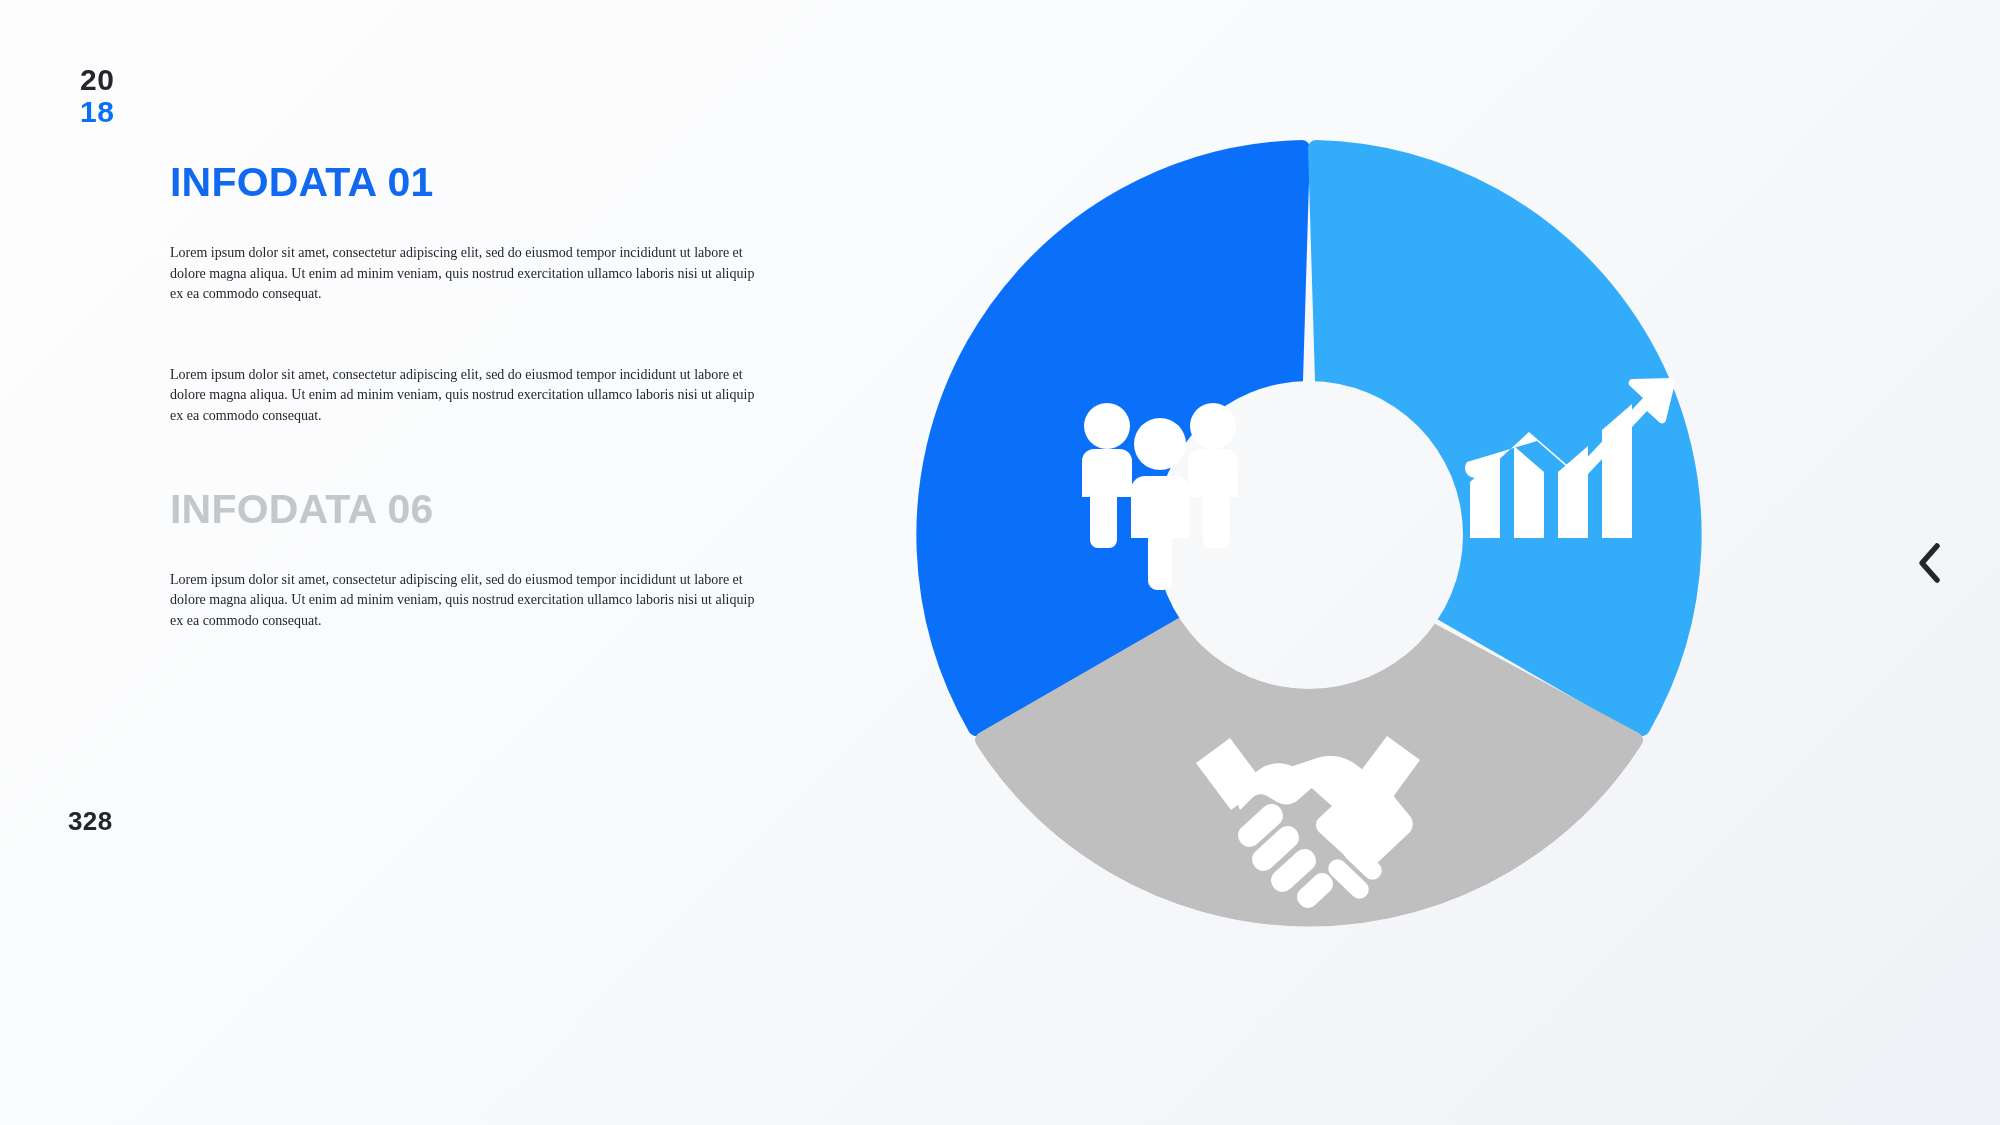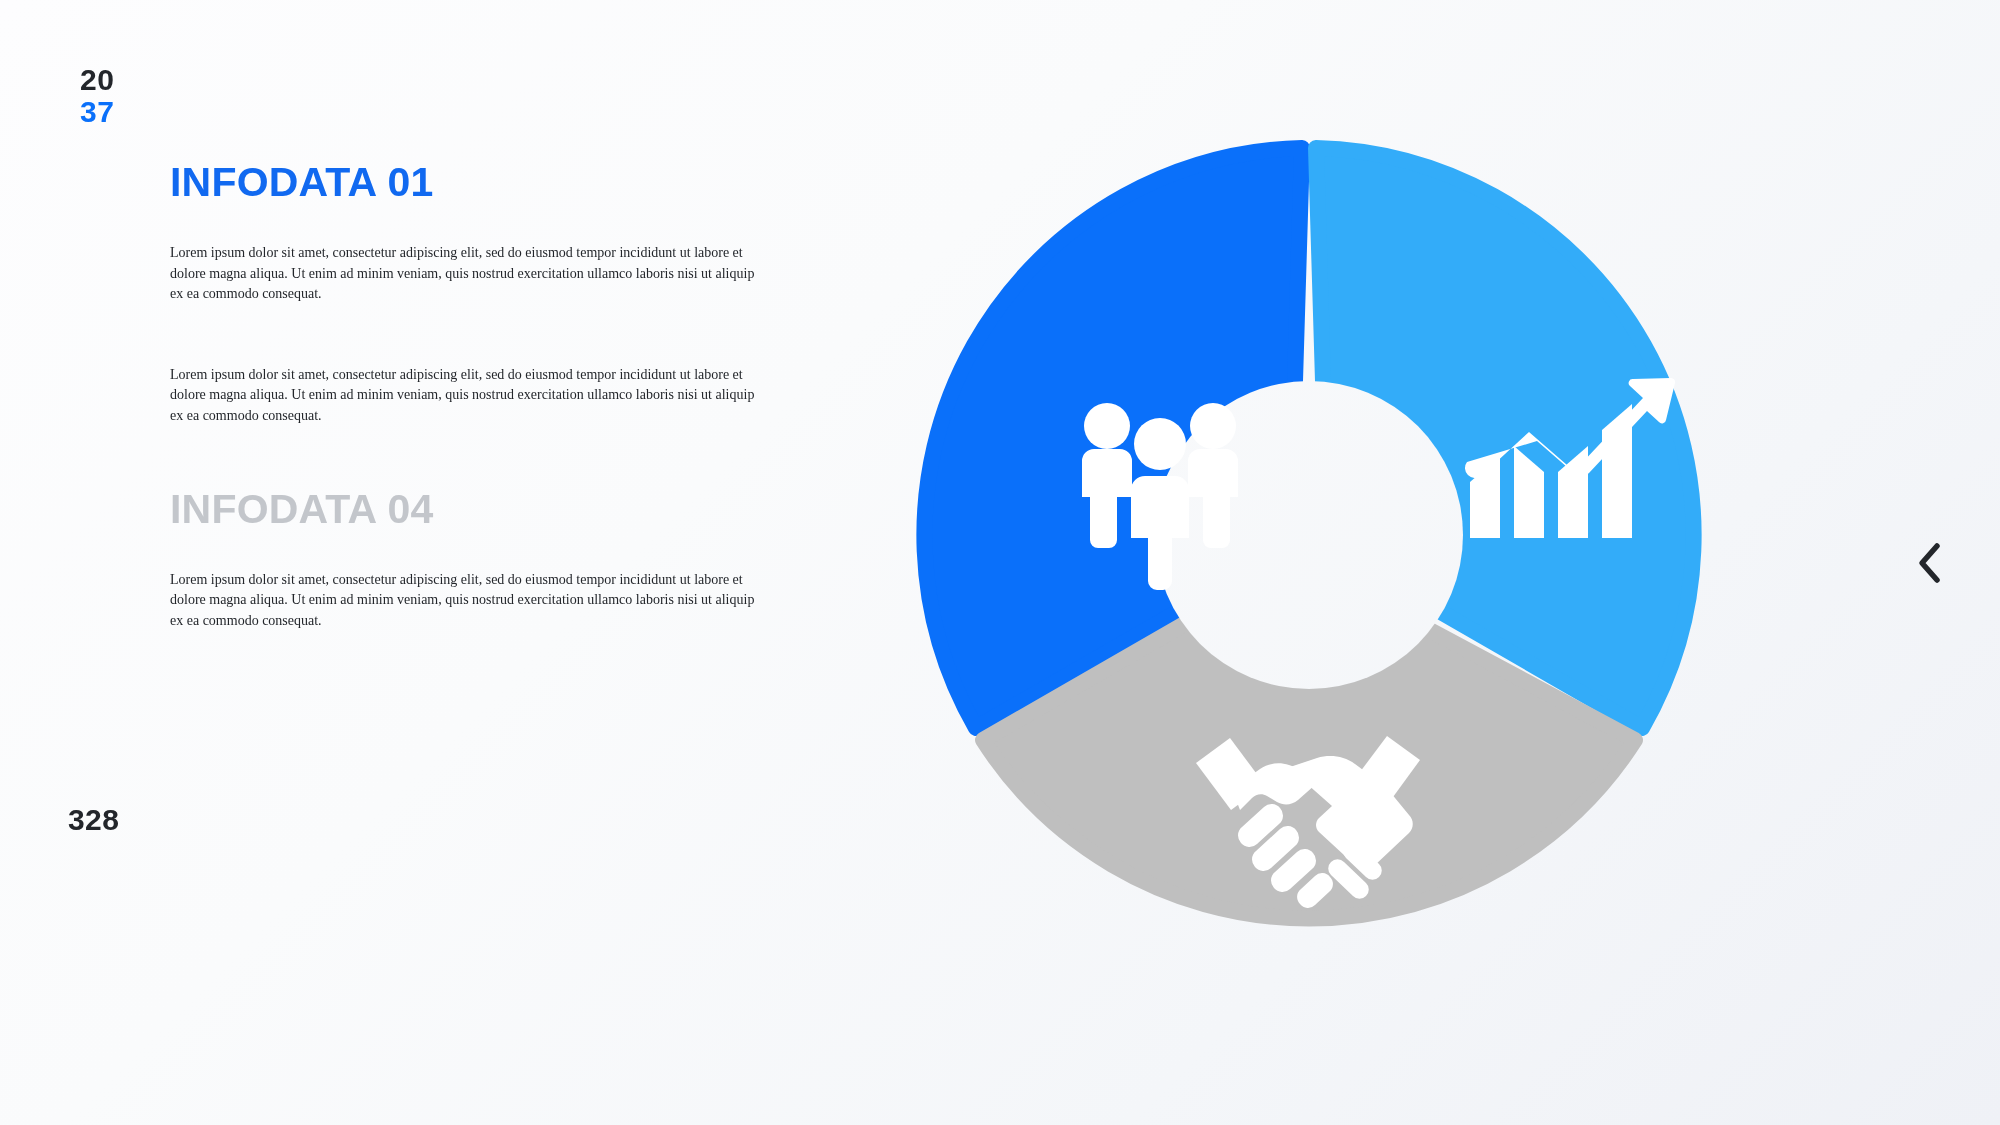--- a/index.html
+++ b/index.html
@@ -65,21 +65,21 @@
     max-width: 600px;
   }
 
   .spacer-2 { height: 18px; }
 
   
   .page-number {
     position: absolute;
     left: 68px;
     bottom: 288px;
-    font-size: 30px;
+    font-size: 26px;
     font-weight: bold;
     color: #23262b;
     letter-spacing: 0.4px;
   }
 
   
   .donut-wrap {
     position: absolute;
     left: 884px;
     top: 110px;
@@ -103,40 +103,40 @@
   }
   .nav-prev svg { display: block; }
 </style>
 </head>
 <body>
 
 <div class="slide">
 
   <div class="year">
     <span class="y-top">20</span>
-    <span class="y-bot">37</span>
+    <span class="y-bot">18</span>
   </div>
 
   <div class="content">
 
     <div class="block">
       <h2 class="block-title t-primary">INFODATA 01</h2>
       <p class="block-body">Lorem ipsum dolor sit amet, consectetur adipiscing elit, sed do eiusmod tempor incididunt ut labore et dolore magna aliqua. Ut enim ad minim veniam, quis nostrud exercitation ullamco laboris nisi ut aliquip ex ea commodo consequat.</p>
     </div>
 
     <div class="spacer-2"></div>
 
     <div class="block">
       <p class="block-body">Lorem ipsum dolor sit amet, consectetur adipiscing elit, sed do eiusmod tempor incididunt ut labore et dolore magna aliqua. Ut enim ad minim veniam, quis nostrud exercitation ullamco laboris nisi ut aliquip ex ea commodo consequat.</p>
     </div>
 
     <div class="spacer-2"></div>
 
     <div class="block">
-      <h2 class="block-title t-muted">INFODATA 04</h2>
+      <h2 class="block-title t-muted">INFODATA 06</h2>
       <p class="block-body">Lorem ipsum dolor sit amet, consectetur adipiscing elit, sed do eiusmod tempor incididunt ut labore et dolore magna aliqua. Ut enim ad minim veniam, quis nostrud exercitation ullamco laboris nisi ut aliquip ex ea commodo consequat.</p>
     </div>
 
   </div>
 
   <div class="page-number">328</div>
 
   <div class="donut-wrap">
     <svg class="donut-svg" viewBox="0 0 850 850">
       <defs>

